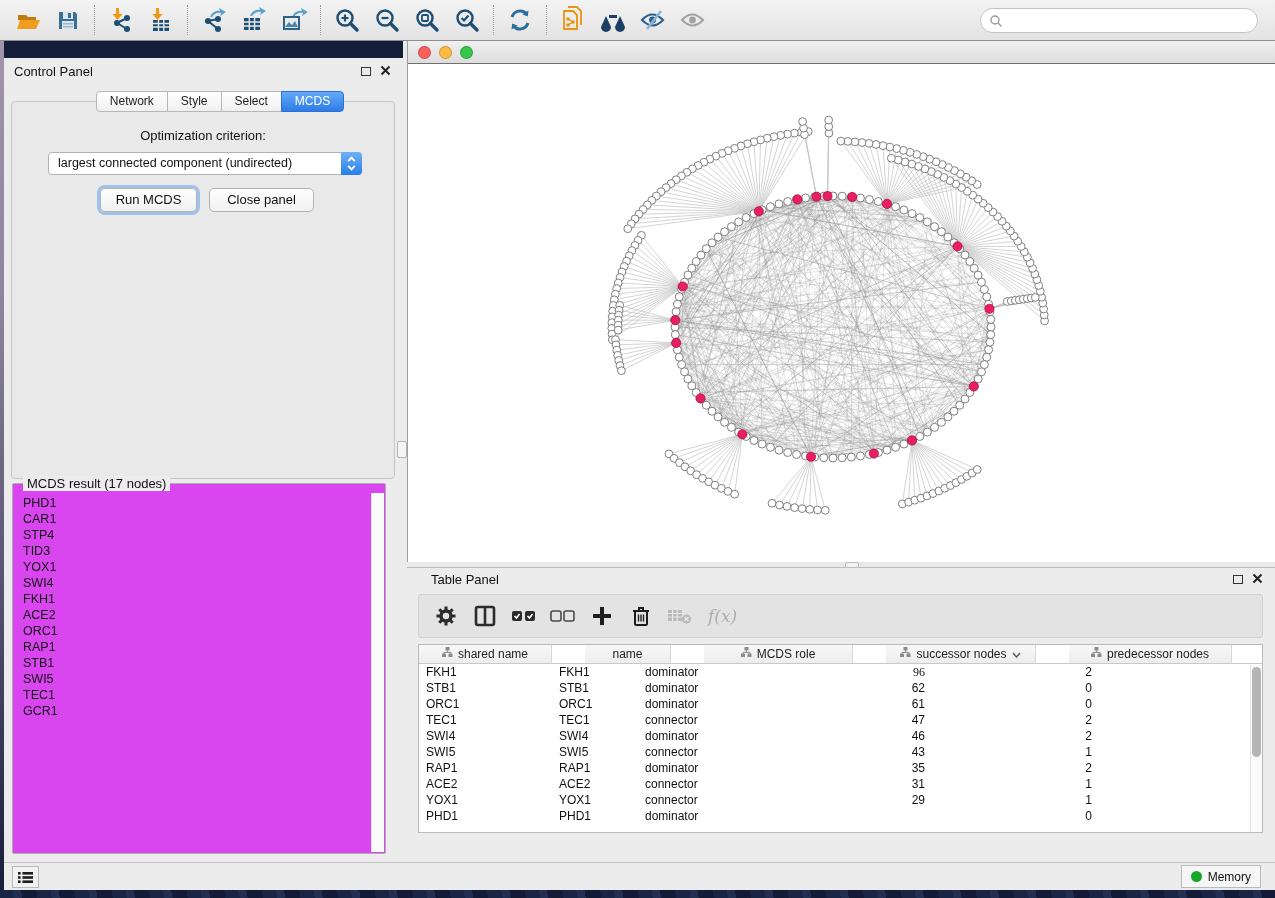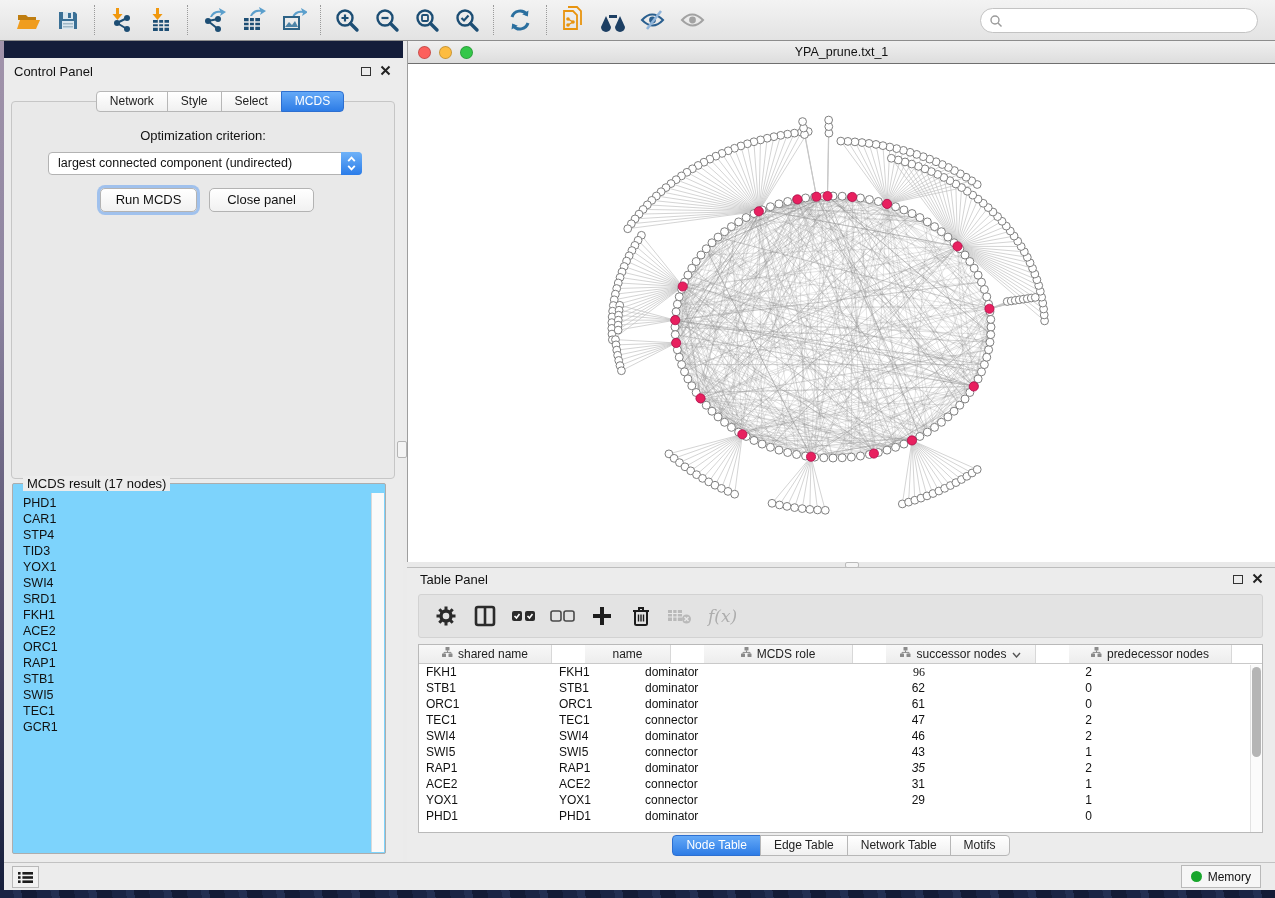--- a/index.html
+++ b/index.html
@@ -41,21 +41,21 @@
   #opt-label { position:absolute; left:0; right:0; top:26px; text-align:center; font-size:13px; color:#111; }
   #criterion-select { position:absolute; left:36px; top:50px; width:314px; height:23px; background:#fff;
     border:1px solid #b3b3b3; border-radius:4px; font-size:12.5px; line-height:21px; padding-left:9px; color:#111; }
   #criterion-stepper { position:absolute; right:-1px; top:-1px; width:21px; height:23px; border-radius:0 4px 4px 0;
     background:linear-gradient(#6fb2f8,#2a7ce9); display:flex; align-items:center; justify-content:center; }
   .cp-button { position:absolute; top:86px; height:24px; background:linear-gradient(#ffffff,#f1f1f1);
     border:1px solid #b3b3b3; border-radius:5px; font-size:13px; color:#111; text-align:center; line-height:22px; }
   #run-btn { left:88px; width:97px; box-shadow:0 0 0 3px rgba(100,160,240,.55); }
   #close-panel-btn { left:197px; width:105px; }
   #result-group { position:absolute; left:8px; top:425px; width:374px; height:371px;
-    border:1px solid #adadad; border-radius:2px; background:#7dd3fc; }
+    border:1px solid #adadad; border-radius:2px; background:#d946ef; }
   #result-legend { position:absolute; left:10px; top:-8px; background:#ececec; padding:0 4px; font-size:13px; color:#111; }
   #result-list { position:absolute; left:1px; top:9px; right:14px; bottom:1px; overflow:hidden; padding:2px 0 0 9px; }
   .result-item { font-size:12.5px; line-height:16px; color:#111; }
   #result-scroll { position:absolute; right:1px; top:9px; bottom:1px; width:13px; background:#fafafa; border-left:1px solid #d9d9d9; }
   
   #v-splitter { position:absolute; left:403px; top:41px; width:4px; height:821px; background:#ebebeb; }
   #v-grip { position:absolute; left:397px; top:441px; width:10px; height:17px; background:#f4f4f4;
     border:1px solid #b5b5b5; border-radius:2px; z-index:5; }
   #h-splitter { position:absolute; left:407px; top:562px; width:868px; height:5px; background:#e9e9e9; }
   #h-grip { position:absolute; left:845px; top:562px; width:14px; height:6px; background:#f4f4f4;
@@ -271,21 +271,20 @@
   </div>
   <div id="result-group">
     <div id="result-legend">MCDS result (17 nodes)</div>
     <div id="result-list">
         <div class="result-item">PHD1</div>
         <div class="result-item">CAR1</div>
         <div class="result-item">STP4</div>
         <div class="result-item">TID3</div>
         <div class="result-item">YOX1</div>
         <div class="result-item">SWI4</div>
-        <div class="result-item">SRD1</div>
         <div class="result-item">FKH1</div>
         <div class="result-item">ACE2</div>
         <div class="result-item">ORC1</div>
         <div class="result-item">RAP1</div>
         <div class="result-item">STB1</div>
         <div class="result-item">SWI5</div>
         <div class="result-item">TEC1</div>
         <div class="result-item">GCR1</div>
       </div>
     <div id="result-scroll"></div>
@@ -293,21 +292,20 @@
 </div>
 
 <div id="v-splitter"></div>
 <div id="v-grip"></div>
 
 <div id="network-panel">
   <div id="net-titlebar">
     <span class="tl" style="left:10px;background:#fc605c"></span>
     <span class="tl" style="left:31px;background:#fdbc40"></span>
     <span class="tl" style="left:52px;background:#34c749"></span>
-    <div id="net-title">YPA_prune.txt_1</div>
   </div>
   <svg id="net-canvas" viewBox="0 0 867 497">
       <line x1="310.07496463145833" y1="351.8976545608041" x2="346" y2="148.55067210423852" stroke="#8f8f8f" stroke-opacity="0.28" stroke-width="0.7"></line>
       <line x1="487.58060303418677" y1="141.7136899986841" x2="330.6489425109598" y2="367.07813825091074" stroke="#8f8f8f" stroke-opacity="0.28" stroke-width="0.7"></line>
       <line x1="288.16798620205867" y1="196.5" x2="415.8131170321448" y2="131.22163126646387" stroke="#8f8f8f" stroke-opacity="0.28" stroke-width="0.7"></line>
       <line x1="316.57382121674004" y1="357.28594704606934" x2="561.8320137979413" y2="196.5" stroke="#8f8f8f" stroke-opacity="0.28" stroke-width="0.7"></line>
       <line x1="519.3510574890403" y1="367.0781382509107" x2="495.910270471673" y2="144.934124117633" stroke="#8f8f8f" stroke-opacity="0.28" stroke-width="0.7"></line>
       <line x1="526.5604423304732" y1="362.35182204858614" x2="583" y2="262" stroke="#8f8f8f" stroke-opacity="0.28" stroke-width="0.7"></line>
       <line x1="397.563587928625" y1="132.99018435540074" x2="495.91027047167313" y2="379.065875882367" stroke="#8f8f8f" stroke-opacity="0.28" stroke-width="0.7"></line>
       <line x1="479.0391826454557" y1="138.900266677046" x2="443.34268043178645" y2="392.1142248641945" stroke="#8f8f8f" stroke-opacity="0.28" stroke-width="0.7"></line>
@@ -1317,21 +1315,21 @@
       <circle cx="465.8934091261983" cy="388.53628324386796" r="4.6" fill="#e8205f" stroke="#b10c4b" stroke-width="0.8"></circle>
       <circle cx="504" cy="375.4493278957615" r="4.6" fill="#e8205f" stroke="#b10c4b" stroke-width="0.8"></circle>
       <circle cx="565.7790308217621" cy="321.47275546588065" r="4.6" fill="#e8205f" stroke="#b10c4b" stroke-width="0.8"></circle>
     </svg>
 </div>
 
 <div id="h-splitter"></div>
 <div id="h-grip"></div>
 
 <div id="table-panel">
-  <div class="panel-title" style="top:4px;left:13px">Table Panel</div>
+  <div class="panel-title" style="top:4px;left:24px">Table Panel</div>
   <div class="float-icon" style="right:32px;top:7px"></div>
   <div class="close-icon" style="right:12px;top:5px">
     <svg width="11" height="11" viewBox="0 0 11 11">
         <path d="M1.5 1.5l8 8M9.5 1.5l-8 8" stroke="#222" stroke-width="2"></path>
       </svg>
   </div>
   <div id="tp-toolbar">
     <span class="tp-icon">
       <svg width="22" height="22" viewBox="0 0 22 22">
           <circle cx="11" cy="11" r="5" fill="none" stroke="#2b2b2b" stroke-width="3.4"></circle>
@@ -1477,21 +1475,21 @@
           <div class="td l" style="width: 133px;">SWI5</div>
           <div class="td l" style="width: 86px;">SWI5</div>
           <div class="td l" style="width: 149px;">connector</div>
           <div class="td r3" style="width: 150px;">43</div>
           <div class="td r4" style="width: 163px;">1</div>
         </div>
         <div class="tbody-row">
           <div class="td l" style="width: 133px;">RAP1</div>
           <div class="td l" style="width: 86px;">RAP1</div>
           <div class="td l" style="width: 149px;">dominator</div>
-          <div class="td r3" style="width: 150px; font-style: italic;">35</div>
+          <div class="td r3" style="width: 150px;">35</div>
           <div class="td r4" style="width: 163px;">2</div>
         </div>
         <div class="tbody-row">
           <div class="td l" style="width: 133px;">ACE2</div>
           <div class="td l" style="width: 86px;">ACE2</div>
           <div class="td l" style="width: 149px;">connector</div>
           <div class="td r3" style="width: 150px;">31</div>
           <div class="td r4" style="width: 163px;">1</div>
         </div>
         <div class="tbody-row">
@@ -1506,26 +1504,20 @@
           <div class="td l" style="width: 86px;">PHD1</div>
           <div class="td l" style="width: 149px;">dominator</div>
           <div class="td r3" style="width: 150px; margin-top: 16px;">18</div>
           <div class="td r4" style="width: 163px;">0</div>
         </div>
       </div>
     <div id="tbl-scroll">
         <div id="tbl-thumb"></div>
       </div>
   </div>
-  <div id="tp-tabs" class="seg-tabs">
-      <div class="seg-tab selected">Node Table</div>
-      <div class="seg-tab">Edge Table</div>
-      <div class="seg-tab">Network Table</div>
-      <div class="seg-tab">Motifs</div>
-    </div>
 </div>
 
 <div id="status-bar">
   <div id="list-btn">
     <svg width="15" height="13" viewBox="0 0 15 13">
         <g fill="#1d1d1d">
           <rect x="0" y="1" width="2.6" height="2.6"></rect>
           <rect x="0" y="5.2" width="2.6" height="2.6"></rect>
           <rect x="0" y="9.4" width="2.6" height="2.6"></rect>
           <rect x="4.4" y="1" width="10.6" height="2.6"></rect>

